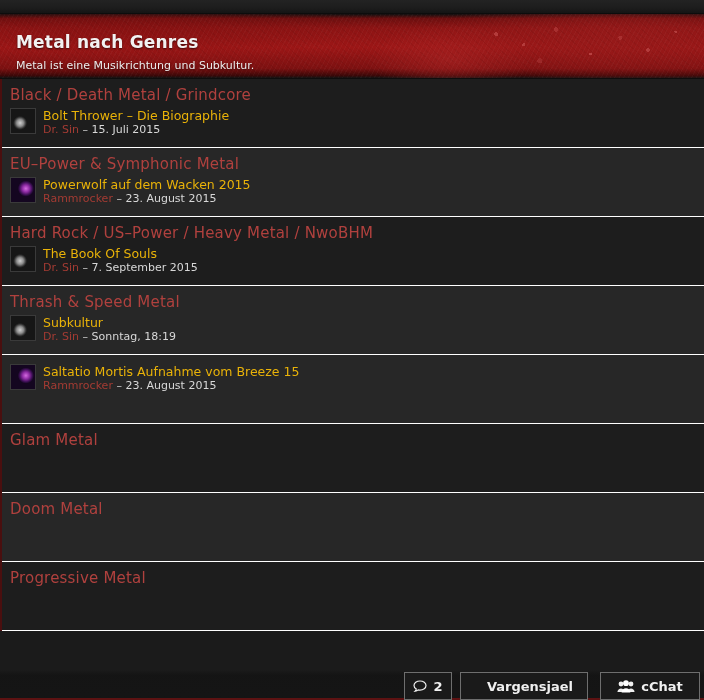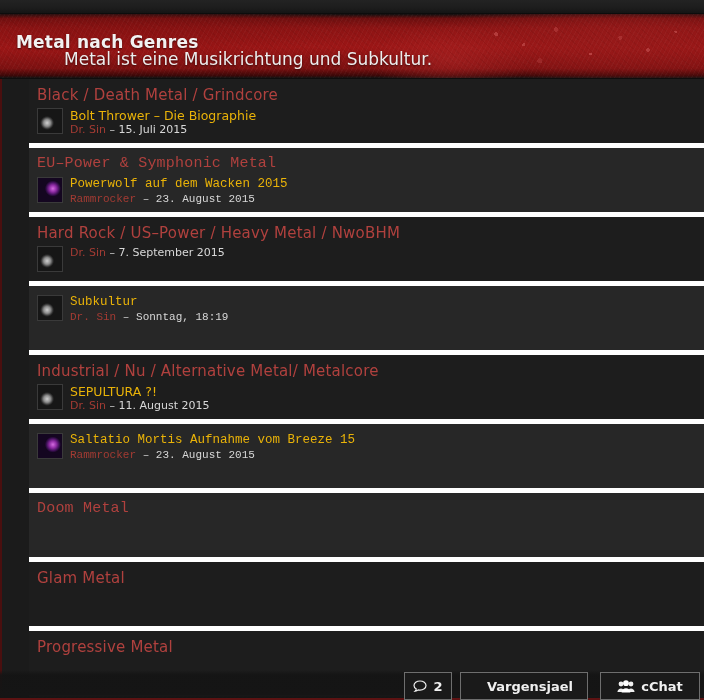--- a/index.html
+++ b/index.html
@@ -52,38 +52,36 @@
       radial-gradient(circle 2.6px at 33% 74%, rgba(175,60,60,.45) 0 100%, transparent 100%);
     pointer-events:none;
   }
   .mast-title {
     position:absolute; left:16px; top:18px;
     font-size:17px; font-weight:bold; color:#f2f2f2;
     letter-spacing:.2px;
     text-shadow:0 1px 2px rgba(0,0,0,.6);
   }
   .mast-sub {
-    position:absolute; left:16px; top:35px;
-    font-size:17px; color:#ededed;
+    position:absolute; left:16px; top:45px;
+    font-size:11px; color:#ededed;
     text-shadow:0 1px 2px rgba(0,0,0,.55);
-    margin-left:48px;
   }
 
   
   .list { border-left:2px solid #4a0f0f; }
 
   .cat {
     position:relative;
     height:69px;
     padding:6px 0 0 8px;
-    border-bottom:5px solid #ffffff;
-    margin-left:27px;
+    border-bottom:1px solid #ffffff;
   }
   .cat.alt  { background:#1d1d1d; }
-  .cat.alt2 { background:#272727;font-family:Liberation Mono, monospace; }
+  .cat.alt2 { background:#272727; }
 
   .cat-title {
     font-size:15px;
     color:#b0413e;
     line-height:20px;
     white-space:nowrap;
     letter-spacing:.2px;
   }
 
   .thread {
@@ -191,57 +189,49 @@
             <div class="thread-title">Powerwolf auf dem Wacken 2015</div>
             <div class="thread-by"><span class="author">Rammrocker</span> <span class="dash">–</span> <span class="date">23. August 2015</span></div>
           </div>
         </div>
       </div>
       <div class="cat alt">
         <div class="cat-title">Hard Rock / US–Power / Heavy Metal / NwoBHM</div>
         <div class="thread">
           <div class="avatar dog"></div>
           <div class="thread-meta">
+            <div class="thread-title">The Book Of Souls</div>
             <div class="thread-by"><span class="author">Dr. Sin</span> <span class="dash">–</span> <span class="date">7. September 2015</span></div>
           </div>
         </div>
       </div>
       <div class="cat alt2">
+        <div class="cat-title">Thrash &amp; Speed Metal</div>
         <div class="thread">
           <div class="avatar dog"></div>
           <div class="thread-meta">
             <div class="thread-title">Subkultur</div>
             <div class="thread-by"><span class="author">Dr. Sin</span> <span class="dash">–</span> <span class="date">Sonntag, 18:19</span></div>
           </div>
         </div>
       </div>
-      <div class="cat alt">
-        <div class="cat-title">Industrial / Nu / Alternative Metal/ Metalcore</div>
-        <div class="thread">
-          <div class="avatar dog"></div>
-          <div class="thread-meta">
-            <div class="thread-title">SEPULTURA ?!</div>
-            <div class="thread-by"><span class="author">Dr. Sin</span> <span class="dash">–</span> <span class="date">11. August 2015</span></div>
-          </div>
-        </div>
-      </div>
       <div class="cat alt2">
         <div class="thread">
           <div class="avatar purple"></div>
           <div class="thread-meta">
             <div class="thread-title">Saltatio Mortis Aufnahme vom Breeze 15</div>
             <div class="thread-by"><span class="author">Rammrocker</span> <span class="dash">–</span> <span class="date">23. August 2015</span></div>
           </div>
         </div>
       </div>
+      <div class="cat alt">
+        <div class="cat-title">Glam Metal</div>
+      </div>
       <div class="cat alt2">
         <div class="cat-title">Doom Metal</div>
-      </div>
-      <div class="cat alt">
-        <div class="cat-title">Glam Metal</div>
       </div>
       <div class="cat alt">
         <div class="cat-title">Progressive Metal</div>
       </div>
     </div>
 
   <div class="chatbar">
     <div class="chat-box" id="chat-count-box">
       <span class="icon">
         <svg width="14" height="13" viewBox="0 0 14 13">

